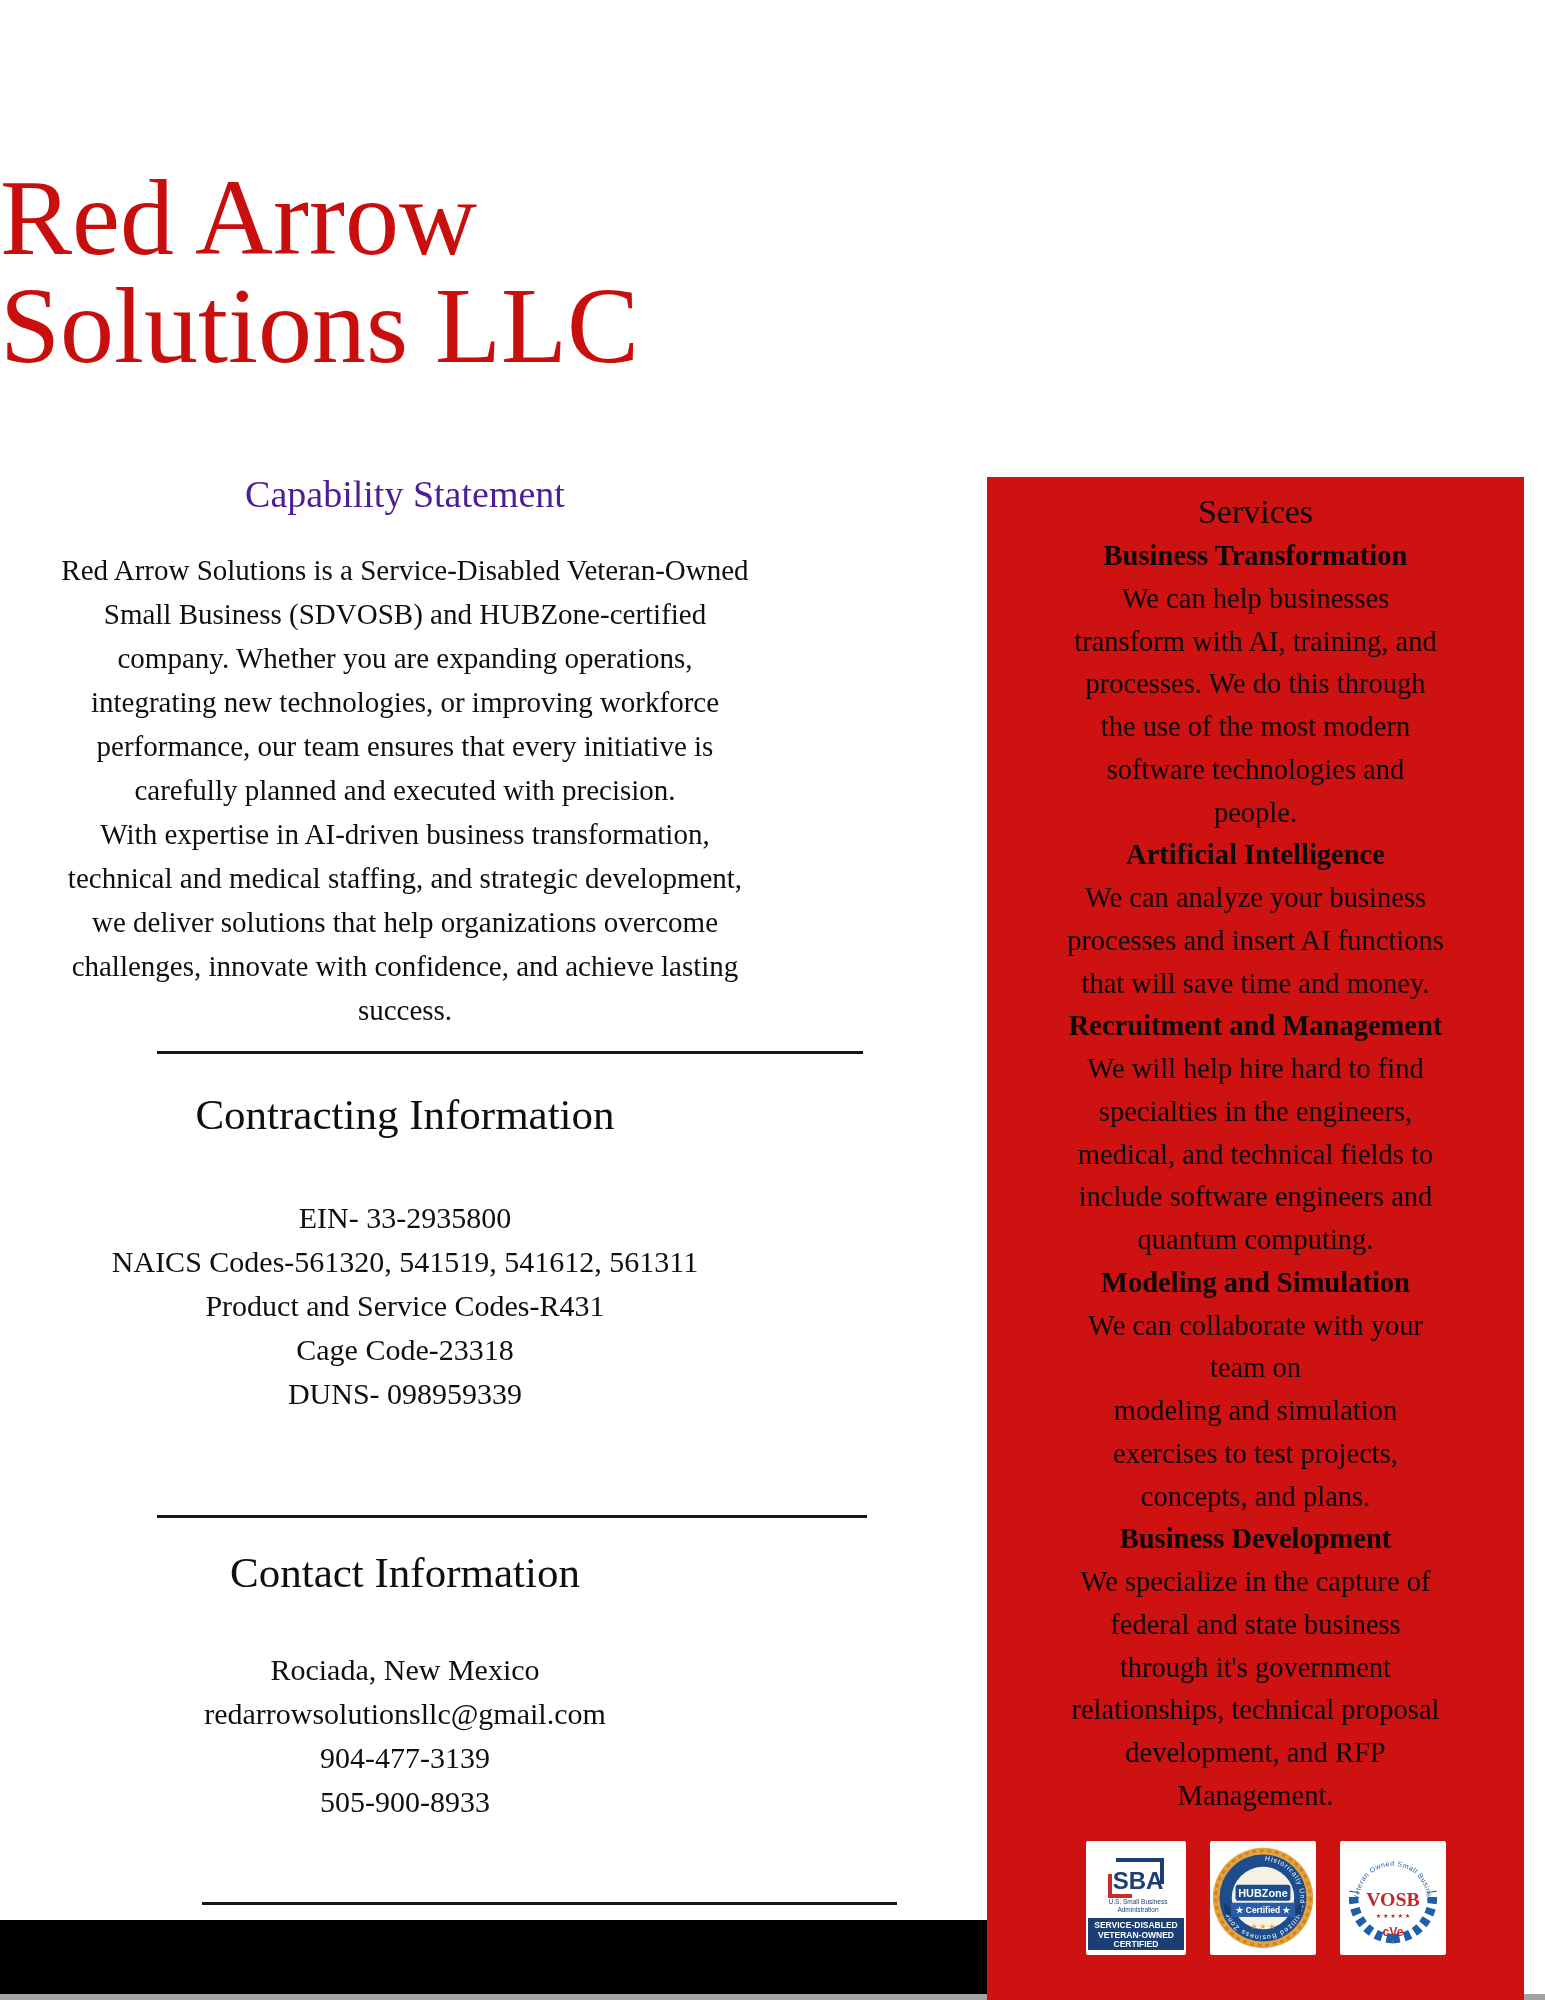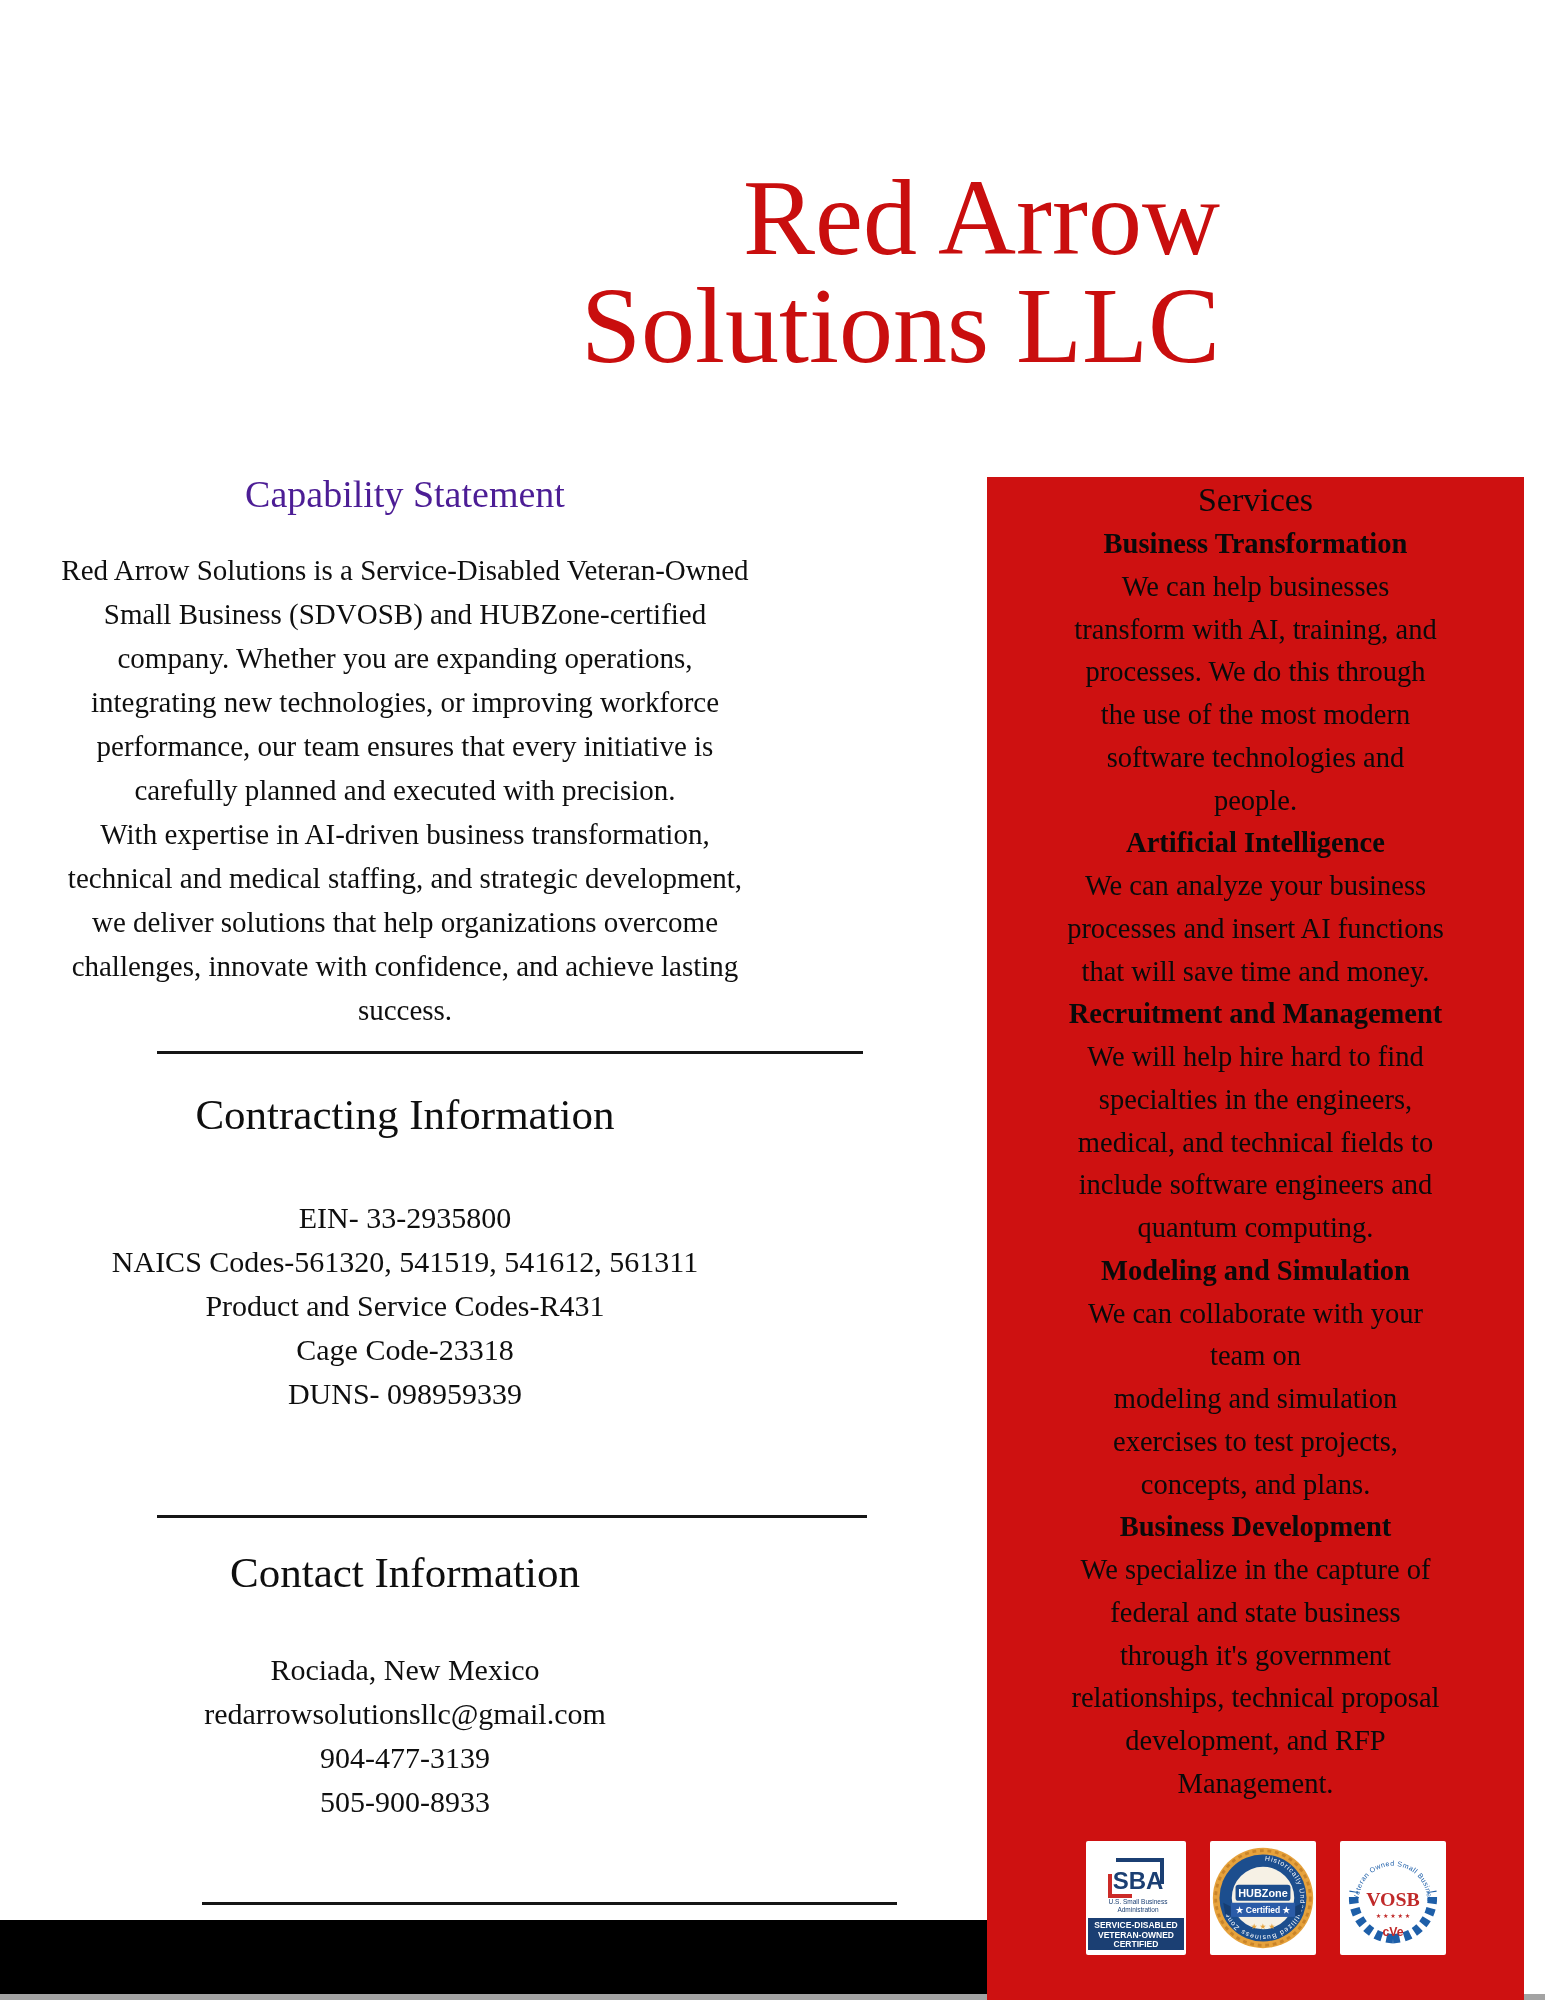--- a/index.html
+++ b/index.html
@@ -2,21 +2,21 @@
 <html><head>
 <meta charset="utf-8">
 <style>
   html,body{margin:0;padding:0;}
   body{
     width:1545px;height:2000px;position:relative;background:#ffffff;
     font-family:"Liberation Serif", serif;color:#111;overflow:hidden;
   }
   
   .page-title{
-    position:absolute;left:0;top:92px;width:1220px;text-align:right;
+    position:absolute;left:0;top:92px;width:1220px;text-align:left;
     color:#C90E0E;font-size:108px;line-height:1.0;font-weight:normal;
   }
   
   .cap-heading{
     position:absolute;left:25px;top:472px;width:760px;text-align:center;
     font-size:38px;color:#4c1d95;
   }
   .cap-body{
     position:absolute;left:25px;top:548px;width:760px;text-align:center;
     font-size:29px;line-height:44px;color:#0f0f0f;white-space:pre-line;
@@ -37,20 +37,21 @@
   }
   .contracting-lines{top:1196px;}
   .contact-lines{top:1648px;}
   
   .black-bar{position:absolute;left:0;top:1920px;width:987px;height:74px;background:#000;}
   .bottom-edge{position:absolute;left:0;top:1994px;width:1545px;height:6px;background:#a3a3a3;}
   
   .services-panel{
     position:absolute;left:987px;top:477px;width:537px;height:1523px;
     background:#CE1111;color:#0a0a0a;text-align:center;box-sizing:border-box;
+    padding-top:12px;
   }
   .svc-heading{font-size:34px;line-height:46px;}
   .svc-title{font-size:28.5px;line-height:1.5;font-weight:bold;}
   .svc-body{font-size:28.5px;line-height:1.5;white-space:pre-line;}
   
   .badge-row{
     position:absolute;left:99px;top:1364px;width:338px;height:114px;
     display:flex;gap:24px;
   }
   .badge-tile{

